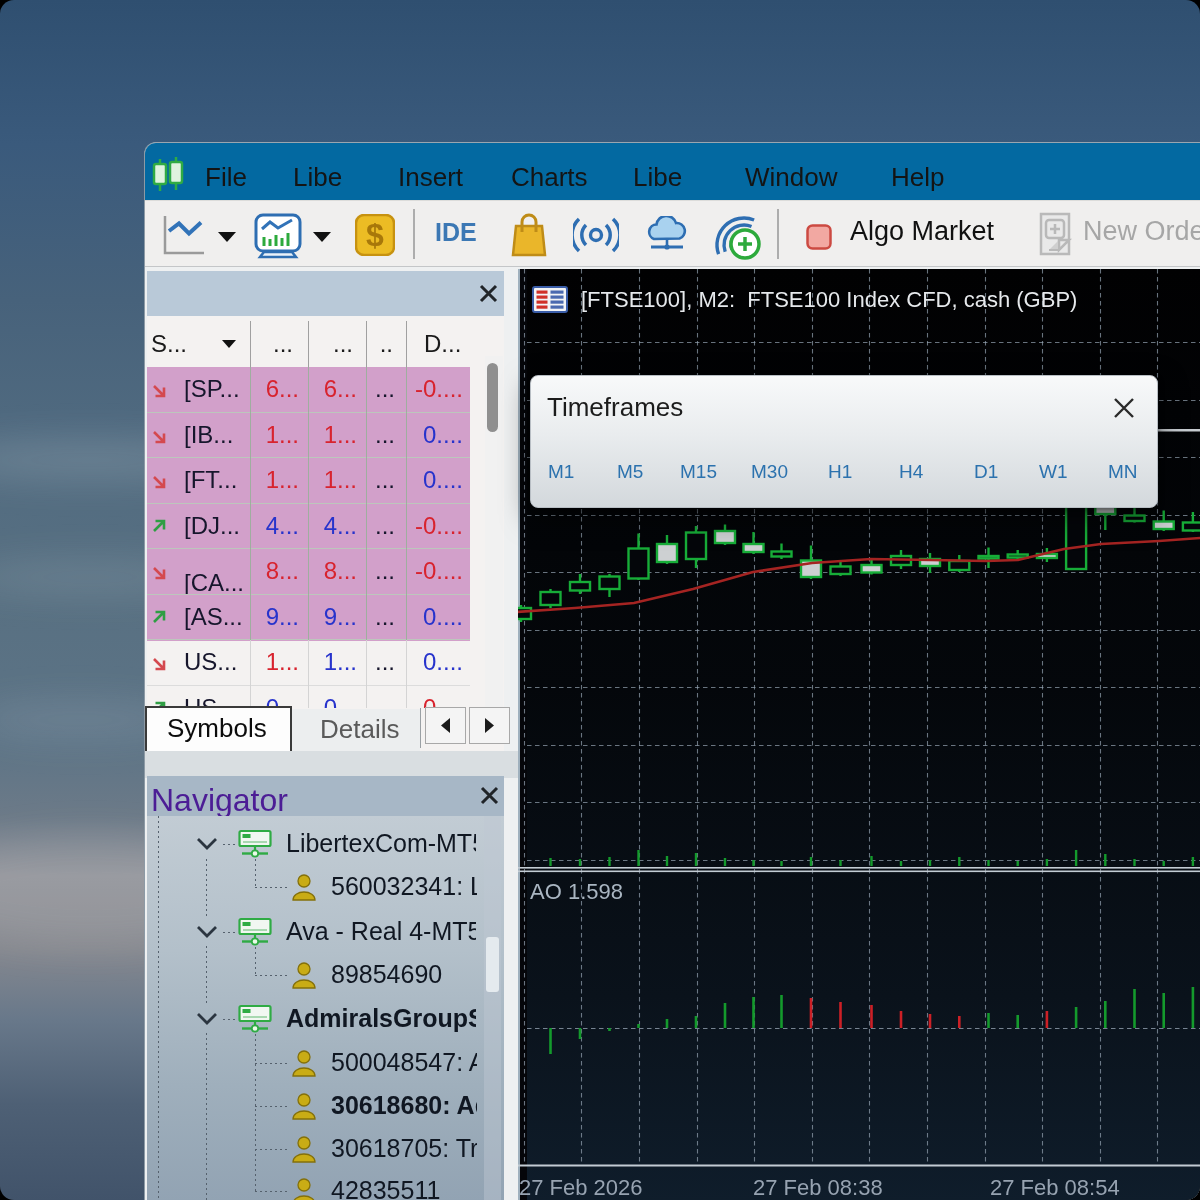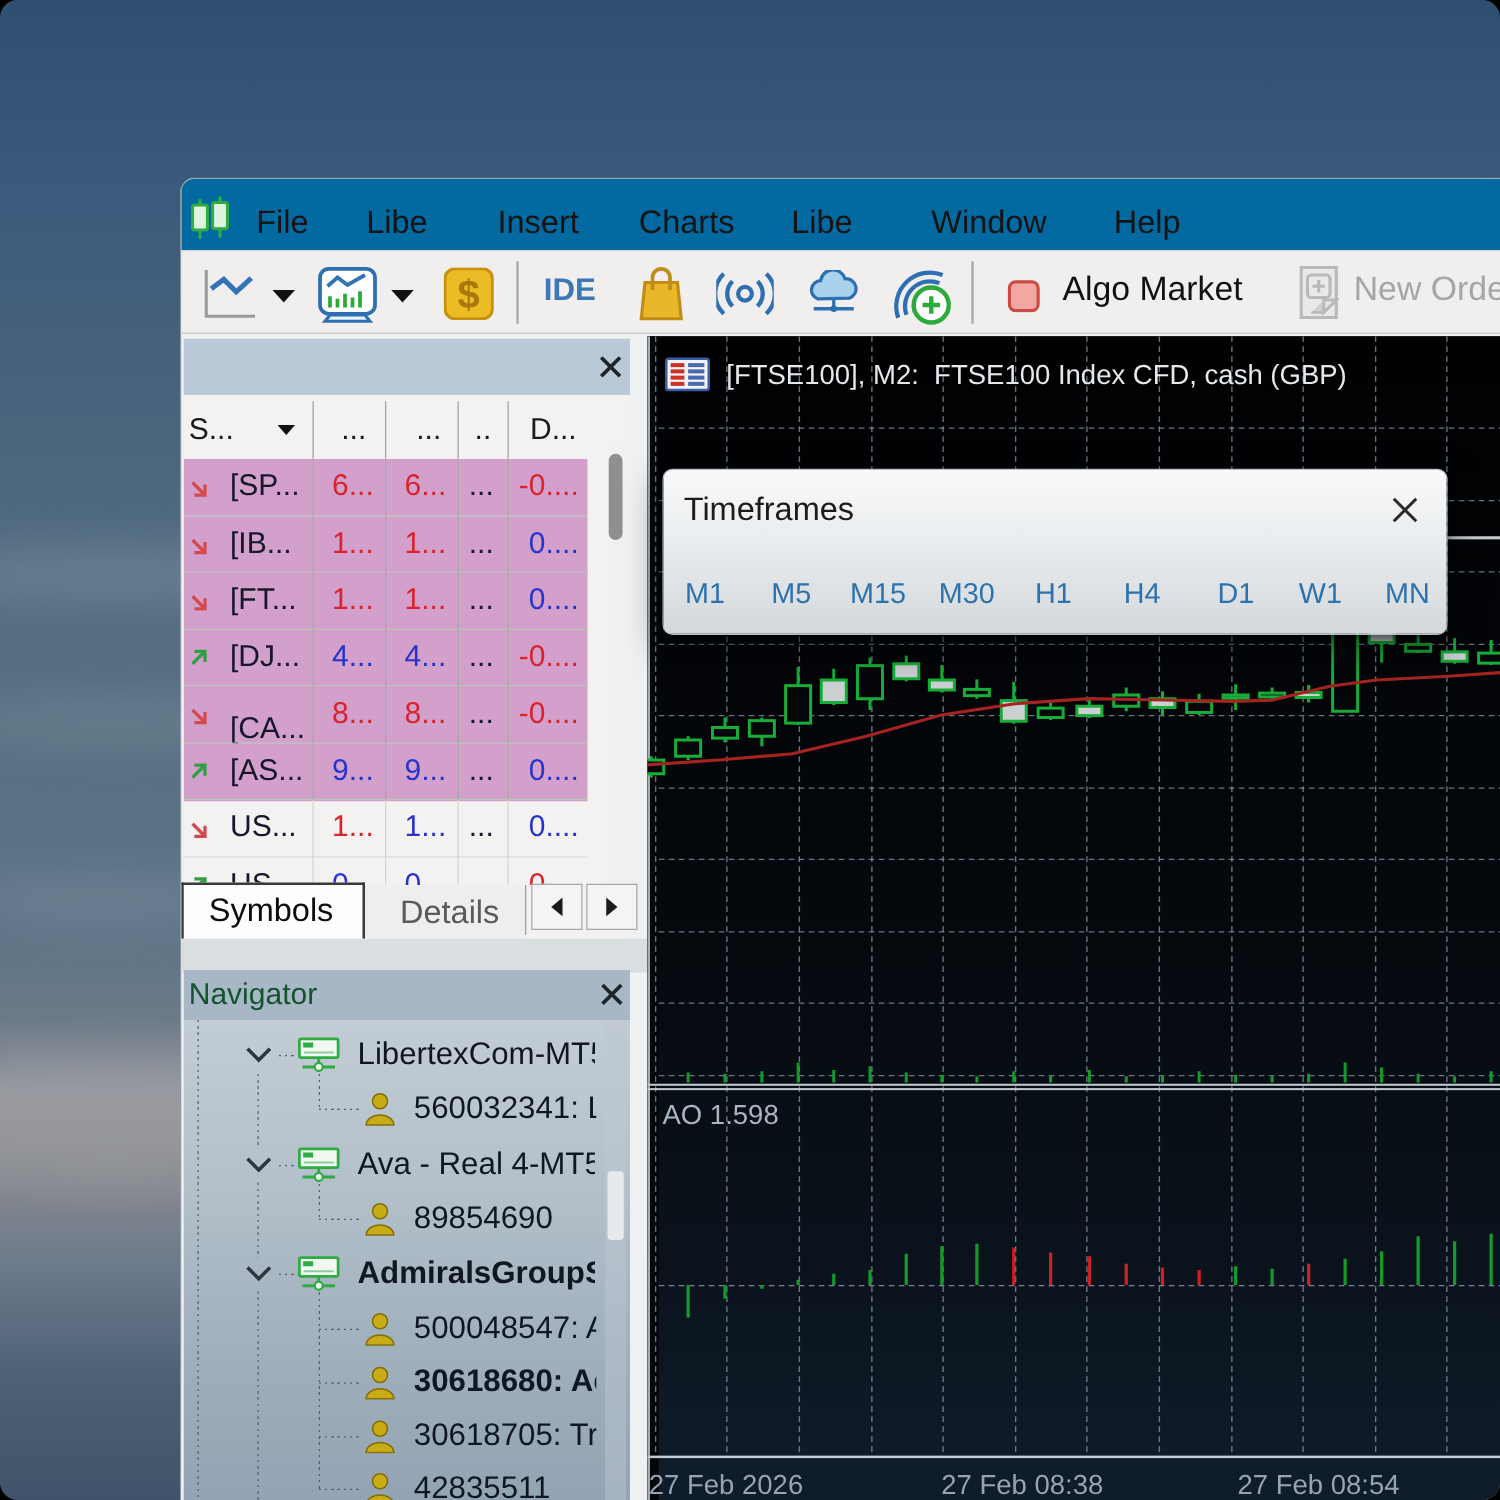--- a/index.html
+++ b/index.html
@@ -29,32 +29,32 @@
     font-size:24px; color:#101418; }
   #mwtable { position:absolute; left:2px; top:173px; width:357px; height:435px; background:#f4f2f1; }
   .hdr { position:absolute; font-size:24px; color:#1a1a1a; }
   .row { position:absolute; left:0; width:327px; height:46px; }
   .ct { position:absolute; font-size:24px; white-space:pre; }
   .red { color:#d8232e; } .blu { color:#2733cc; } .drk { color:#16162c; }
   
   #tabs { position:absolute; left:0px; top:563px; width:375px; height:45px; }
   
   #navtitle { position:absolute; left:2px; top:633px; width:357px; height:40px; background:#a7b7c6;
-    font-size:24px; color:#14532d; }
+    font-size:32px; color:#4c1d95; }
   #navbody { position:absolute; left:2px; top:673px; width:357px; height:385px;
     background:linear-gradient(180deg,#c2ccd4 0%, #b3c0ca 35%, #9fafbc 70%, #92a3b3 100%); overflow:hidden; }
   .trow { position:absolute; font-size:25px; color:#101722; white-space:pre; }
   
   #chartwrap { position:absolute; left:373px; top:126px; width:683px; height:932px; background:#000; }
   
   #tf { position:absolute; left:385px; top:232px; width:628px; height:133px; border-radius:8px;
     background:linear-gradient(180deg,#f8f9fa 0%, #e9ecee 45%, #d3d8dc 100%);
     box-shadow:0 10px 28px rgba(0,0,0,.5), 0 2px 6px rgba(0,0,0,.35);
     border:1px solid #b8bec4; }
-  .tfbtn { position:absolute; top:85px; font-size:23px; color:#2c72ae;text-align:right; }
+  .tfbtn { position:absolute; top:85px; font-size:19px; color:#2c72ae;text-align:right; }
 </style>
 </head>
 <body>
 <div id="canvas">
   <div id="bg">
     <div class="cloud" style="left:-60px;top:440px;width:300px;height:40px;background:rgba(235,240,242,.16);"></div>
     <div class="cloud" style="left:-40px;top:560px;width:260px;height:34px;background:rgba(235,240,242,.13);"></div>
     <div class="cloud" style="left:-80px;top:836px;width:340px;height:110px;background:rgba(230,224,220,.13);"></div>
     <div class="cloud" style="left:-30px;top:700px;width:220px;height:40px;background:rgba(235,240,242,.11);"></div>
   <div id="win">

